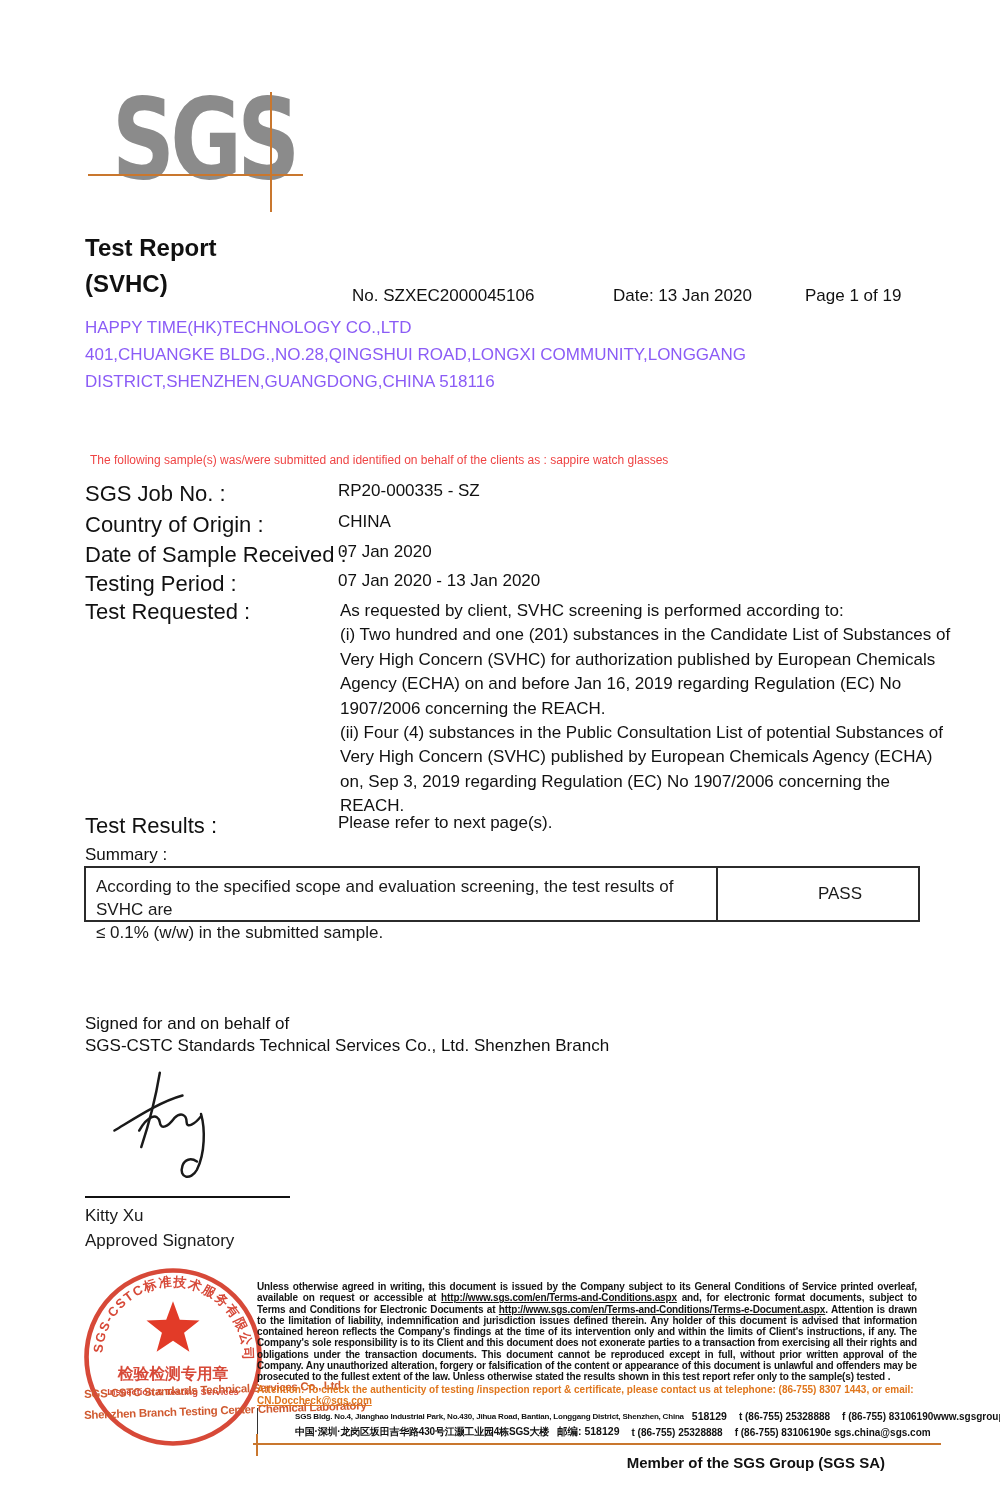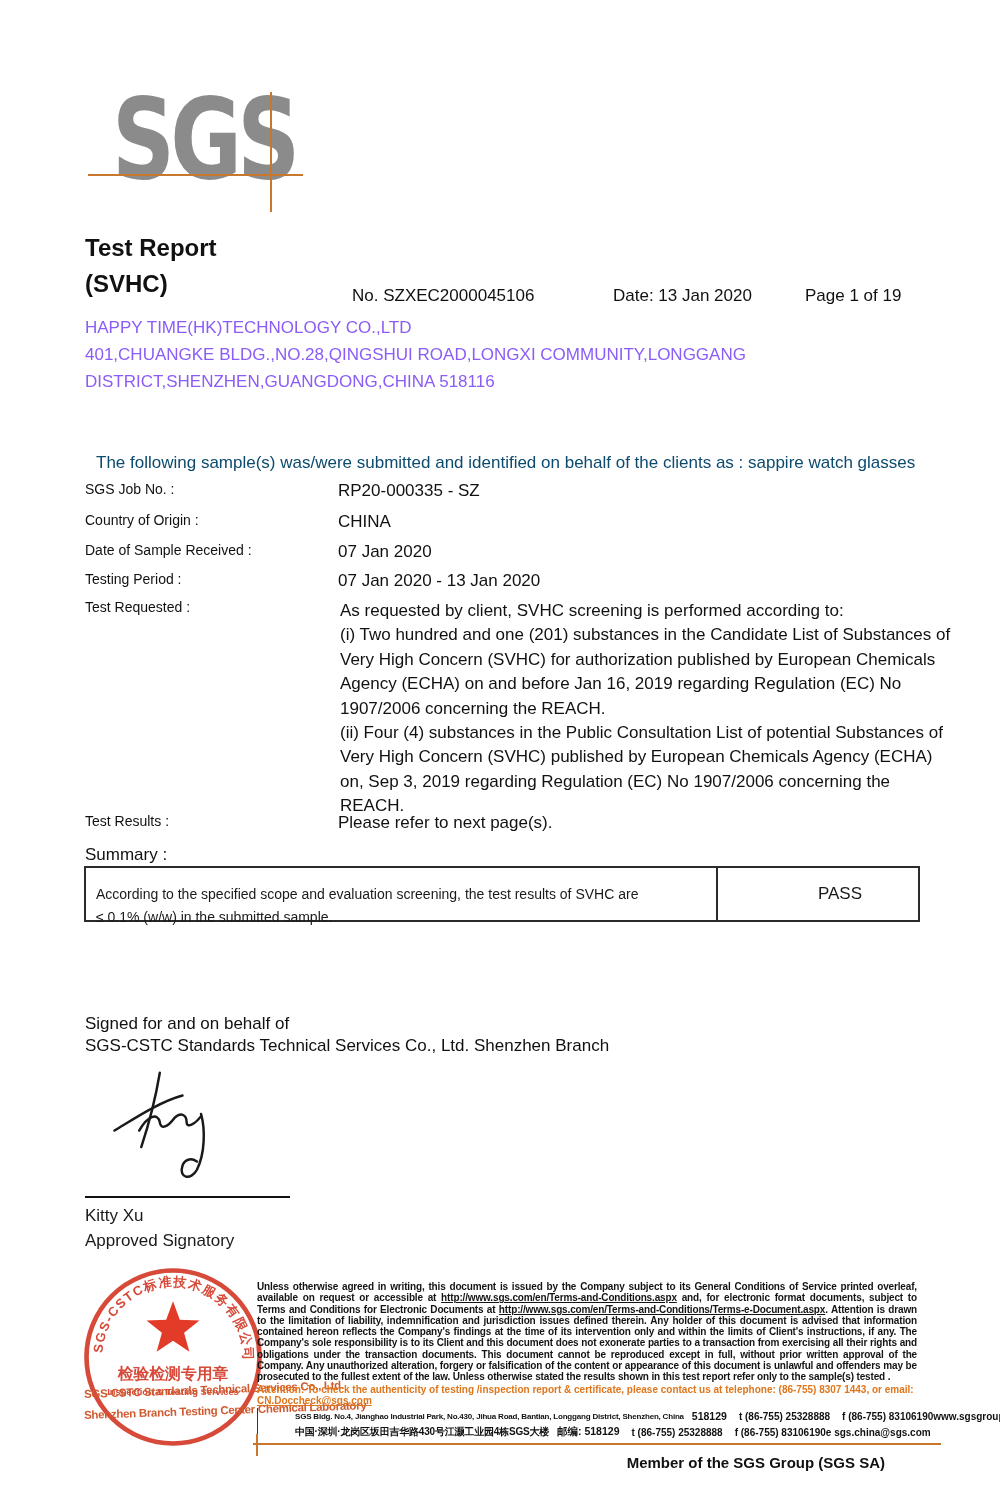--- a/index.html
+++ b/index.html
@@ -14,32 +14,32 @@
   .logo-hline{position:absolute;left:88px;top:174px;width:215px;height:2px;background:#c9772e;}
 
   
   .title{position:absolute;left:85px;top:230px;font-size:24px;font-weight:700;line-height:36px;color:#111;}
   .meta{position:absolute;top:241px;font-size:17px;color:#111;margin-top:45px;}
   .meta.no{left:352px;} .meta.date{left:613px;} .meta.pg{left:805px;}
 
   
   .client{position:absolute;left:85px;top:314px;font-size:17px;line-height:27px;color:#8b5cf6;}
 
-  .intro{position:absolute;left:96px;top:453px;font-size:17px;color:#0c4a6e;}
+  .intro{position:absolute;left:90px;top:453px;font-size:12px;color:#ef4444;}
 
   
-  .flabel{position:absolute;left:85px;font-size:14px;color:#111;}
+  .flabel{position:absolute;left:85px;font-size:22px;color:#111;}
   .fvalue{position:absolute;left:338px;font-size:17px;color:#111;}
   .para{position:absolute;left:340px;top:599px;font-size:17px;line-height:24.4px;color:#111;}
 
   
   .sum-label{position:absolute;left:85px;top:845px;font-size:17px;color:#111;}
   .sum-box{position:absolute;left:84px;top:866px;width:836px;height:56px;
            border:2px solid #2b2b2b;box-sizing:border-box;display:flex;}
-  .sum-text{flex:1;padding:15px 10px;font-size:14px;line-height:23px;border-right:2px solid #2b2b2b;}
+  .sum-text{flex:1;padding:7px 10px;font-size:17px;line-height:23px;border-right:2px solid #2b2b2b;}
   .sum-pass{width:156px;display:flex;align-items:center;justify-content:center;font-size:17px;padding-left:44px;}
 
   
   .signed{position:absolute;left:85px;font-size:17px;color:#111;}
   .sig-svg{position:absolute;left:100px;top:1066px;}
   .sig-line{position:absolute;left:85px;top:1196px;width:205px;height:2px;background:#111;}
   .sig-name{position:absolute;left:85px;top:1206px;font-size:17px;}
   .sig-role{position:absolute;left:85px;top:1231px;font-size:17px;}
 
   

